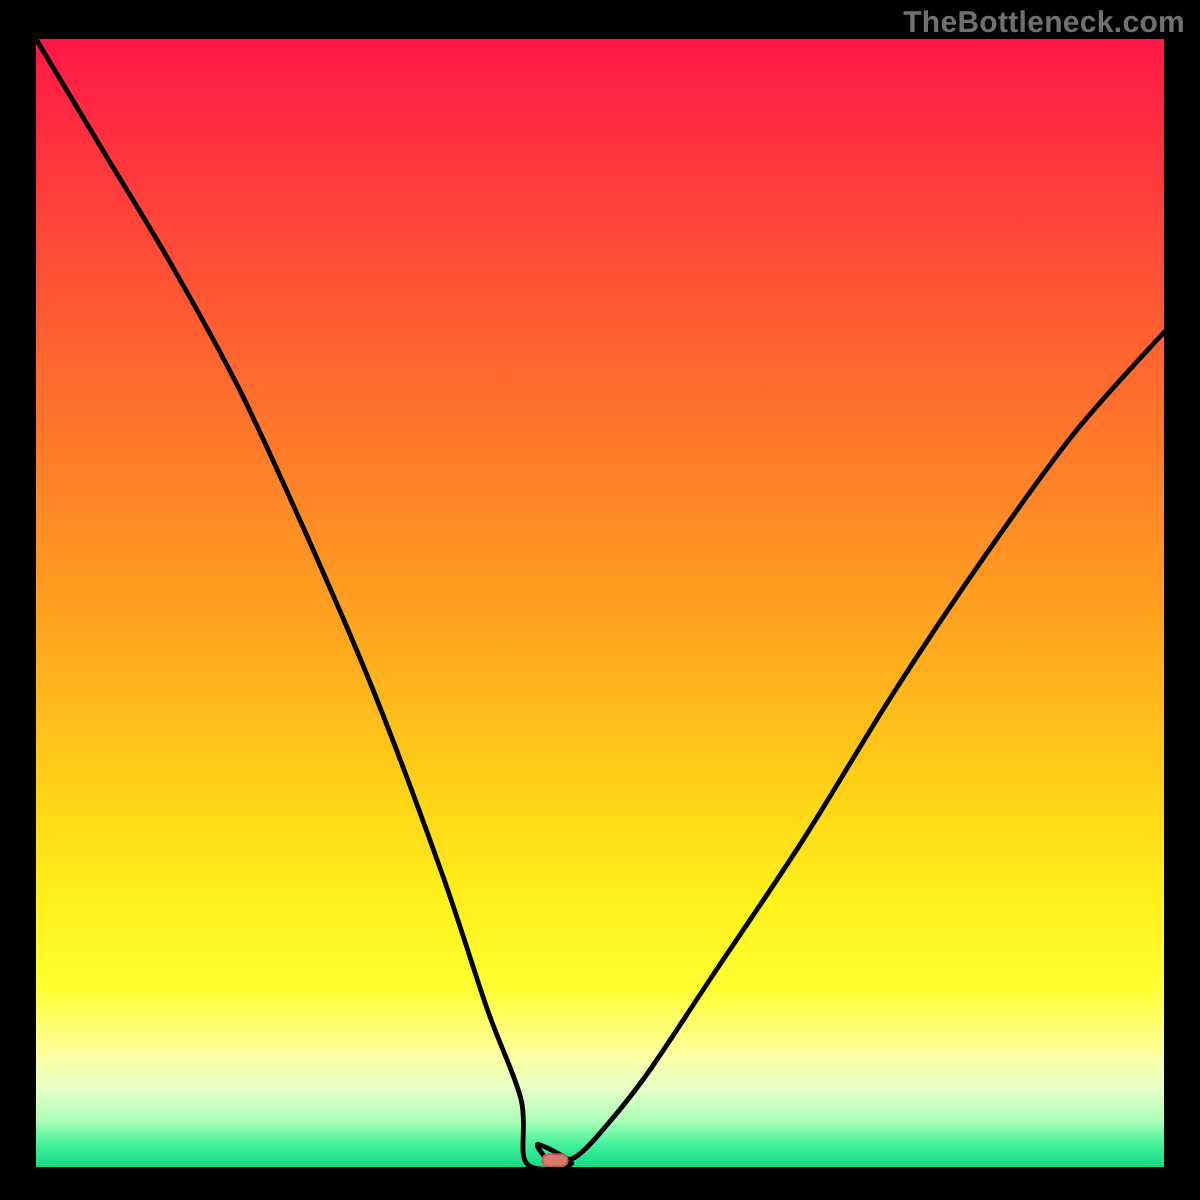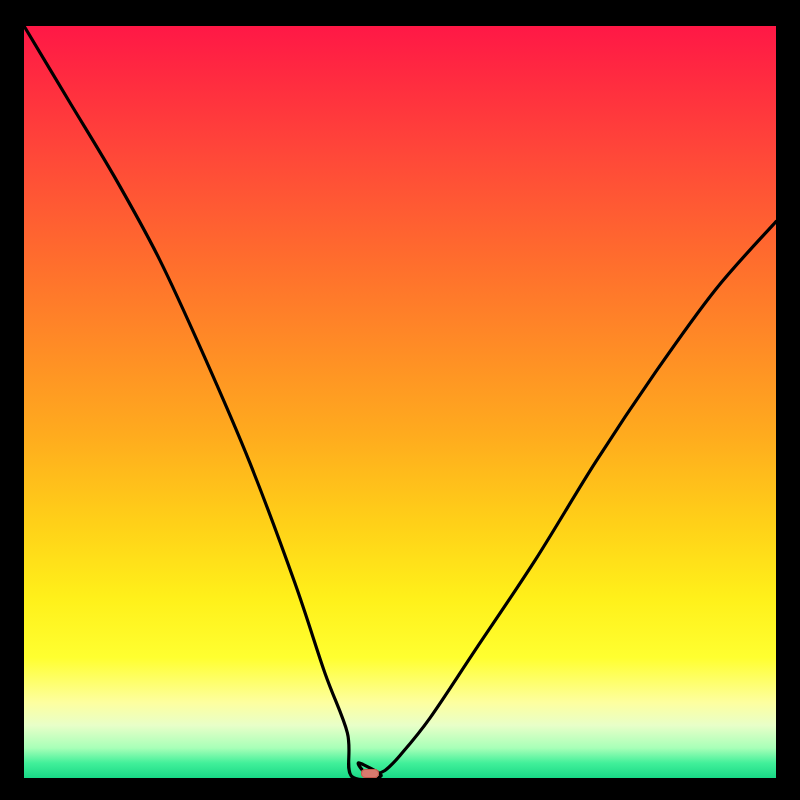--- a/index.html
+++ b/index.html
@@ -64,20 +64,21 @@
     width: 18px;
     height: 11px;
     border-radius: 6px;
     z-index: 20;
   }
 </style>
 </head>
 <body>
 <div class="frame">
 
+  <div class="watermark">TheBottleneck.com</div>
 
   <div class="plot-area">
     <svg class="curve" viewBox="0 0 752 752" preserveAspectRatio="none">
       <path id="curve-path" d="M 0.00 0.00 C 7.52 12.53, 30.08 50.13, 45.12 75.20 C 60.16 100.27, 75.20 124.08, 90.24 150.40 C 105.28 176.72, 120.32 203.04, 135.36 233.12 C 150.40 263.20, 165.44 297.04, 180.48 330.88 C 195.52 364.72, 210.56 398.56, 225.60 436.16 C 240.64 473.76, 258.19 521.39, 270.72 556.48 C 283.25 591.57, 292.03 621.65, 300.80 646.72 C 309.57 671.79, 318.97 689.71, 323.36 706.88 C 327.75 724.05, 321.48 742.60, 327.12 749.74 C 332.76 756.89, 355.95 751.87, 357.20 749.74 C 358.45 747.61, 337.15 737.21, 334.64 736.96 C 332.13 736.71, 339.65 746.36, 342.16 748.24 C 344.67 750.12, 346.55 748.87, 349.68 748.24 C 352.81 747.61, 356.57 747.61, 360.96 744.48 C 365.35 741.35, 368.48 738.21, 376.00 729.44 C 383.52 720.67, 393.55 709.39, 406.08 691.84 C 418.61 674.29, 433.65 650.48, 451.20 624.16 C 468.75 597.84, 491.31 565.25, 511.36 533.92 C 531.41 502.59, 551.47 467.49, 571.52 436.16 C 591.57 404.83, 611.63 374.75, 631.68 345.92 C 651.73 317.09, 671.79 288.27, 691.84 263.20 C 711.89 238.13, 741.97 206.80, 752.00 195.52" stroke="#000000" stroke-width="3.2" fill="none" stroke-linejoin="round" stroke-linecap="round"></path>
     </svg>
     <div id="marker" class="marker" style="left: 337.272px; top: 742.6px; width: 17.296px; height: 9.776px; background: rgb(215, 122, 110); box-shadow: rgb(193, 90, 76) 0px 0px 0px 1px inset;"></div>
   </div>
 
 </div>
 

